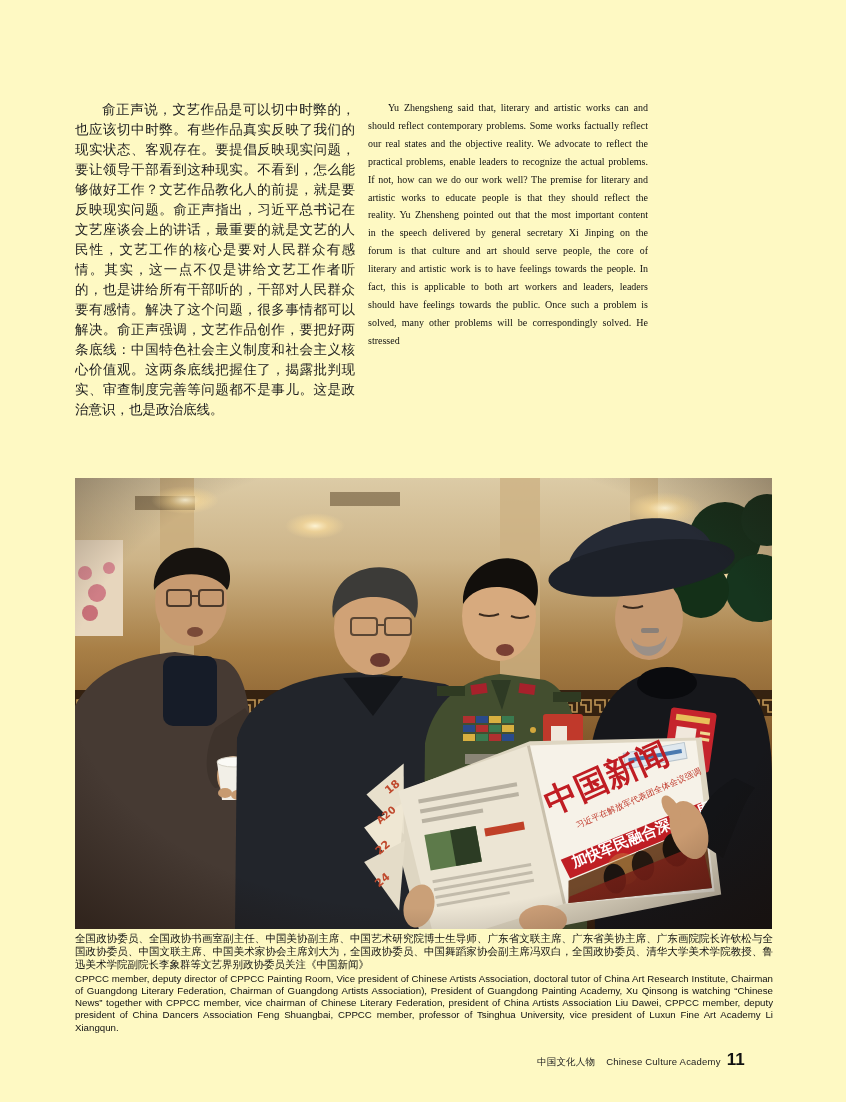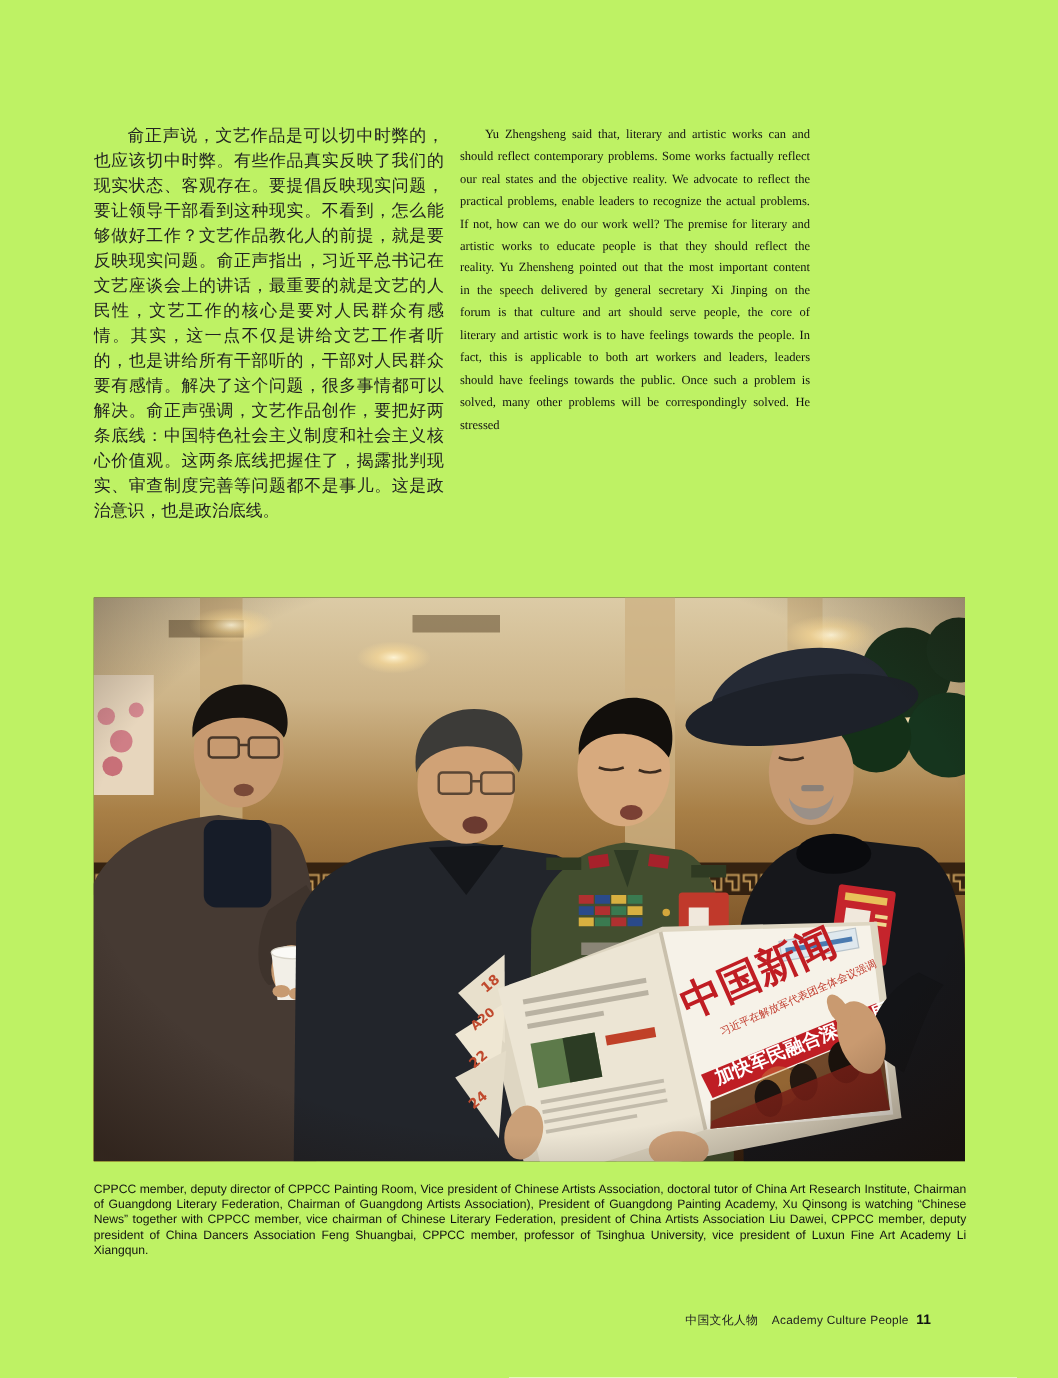--- a/index.html
+++ b/index.html
@@ -1,19 +1,19 @@
 <!DOCTYPE html>
 <html><head>
 <meta charset="utf-8">
 <style>
   html,body{margin:0;padding:0;background:#ffffff;}
   .page{
     position:relative;
     width:846px;height:1102px;
-    background:#bef264;
+    background:#fef9c3;
     overflow:hidden;
     font-family:"Liberation Serif","DejaVu Serif",serif;
     color:#1c1c1c;
   }
   
   .article{
     position:absolute;left:75px;top:99px;width:573px;height:337px;
     column-count:2;column-gap:13px;column-fill:auto;
     overflow:hidden;
     text-align:justify;
@@ -38,29 +38,29 @@
   .photo-wrap svg{display:block;}
   svg text{font-family:"DejaVu Sans","Liberation Sans",sans-serif;}
   
   .captions{position:absolute;left:75px;top:932px;width:698px;}
   .cap-zh{
     font-family:"DejaVu Sans","Liberation Sans",sans-serif;
     font-size:10.5px;line-height:12.9px;color:#111;text-align:justify;
   }
   .cap-en{
     font-family:"Liberation Sans","DejaVu Sans",sans-serif;
-    font-size:9.7px;line-height:12.2px;color:#111;margin-top:14px;text-align:justify;
+    font-size:9.7px;line-height:12.2px;color:#111;margin-top:2px;text-align:justify;
   }
   
   .footer{
     position:absolute;top:1050px;left:0;width:745px;text-align:right;
     font-family:"Liberation Sans","DejaVu Sans",sans-serif;
     font-size:9.5px;color:#222;letter-spacing:.2px;
   }
-  .footer .pageno{font-weight:bold;font-size:11px;margin-left:6px;color:#111;}
+  .footer .pageno{font-weight:bold;font-size:17px;margin-left:6px;color:#111;}
   .footer .mag-zh{font-family:"DejaVu Sans","Liberation Sans",sans-serif;margin-right:11px;}
 </style>
 </head>
 <body>
 
 <div class="page">
 
   <div class="article">
     <p class="para-zh">俞正声说，文艺作品是可以切中时弊的，也应该切中时弊。有些作品真实反映了我们的现实状态、客观存在。要提倡反映现实问题，要让领导干部看到这种现实。不看到，怎么能够做好工作？文艺作品教化人的前提，就是要反映现实问题。俞正声指出，习近平总书记在文艺座谈会上的讲话，最重要的就是文艺的人民性，文艺工作的核心是要对人民群众有感情。其实，这一点不仅是讲给文艺工作者听的，也是讲给所有干部听的，干部对人民群众要有感情。解决了这个问题，很多事情都可以解决。俞正声强调，文艺作品创作，要把好两条底线：中国特色社会主义制度和社会主义核心价值观。这两条底线把握住了，揭露批判现实、审查制度完善等问题都不是事儿。这是政治意识，也是政治底线。</p>
     <p class="para-en">Yu Zhengsheng said that, literary and artistic works can and should reflect contemporary problems. Some works factually reflect our real states and the objective reality. We advocate to reflect the practical problems, enable leaders to recognize the actual problems. If not, how can we do our work well? The premise for literary and artistic works to educate people is that they should reflect the reality. Yu Zhensheng pointed out that the most important content in the speech delivered by general secretary Xi Jinping on the forum is that culture and art should serve people, the core of literary and artistic work is to have feelings towards the people. In fact, this is applicable to both art workers and leaders, leaders should have feelings towards the public. Once such a problem is solved, many other problems will be correspondingly solved. He stressed</p>
@@ -275,20 +275,21 @@
         <path d="M660 300 C640 310 622 330 618 360 L648 380 C660 350 670 320 680 310 Z" fill="#131417"></path>
         <ellipse cx="614" cy="352" rx="18" ry="30" fill="#c99a70" transform="rotate(-18 614 352)"></ellipse>
         <ellipse cx="596" cy="330" rx="7" ry="14" fill="#c99a70" transform="rotate(-32 596 330)"></ellipse>
       </g>
 
       <rect width="697" height="451" fill="url(#vin)"></rect>
     </svg>
   </div>
 
   <div class="captions">
+    <div class="cap-zh">全国政协委员、全国政协书画室副主任、中国美协副主席、中国艺术研究院博士生导师、广东省文联主席、广东省美协主席、广东画院院长许钦松与全国政协委员、中国文联主席、中国美术家协会主席刘大为，全国政协委员、中国舞蹈家协会副主席冯双白，全国政协委员、清华大学美术学院教授、鲁迅美术学院副院长李象群等文艺界别政协委员关注《中国新闻》</div>
     <div class="cap-en">CPPCC member, deputy director of CPPCC Painting Room, Vice president of Chinese Artists Association, doctoral tutor of China Art Research Institute, Chairman of Guangdong Literary Federation, Chairman of Guangdong Artists Association), President of Guangdong Painting Academy, Xu Qinsong is watching “Chinese News” together with CPPCC member, vice chairman of Chinese Literary Federation, president of China Artists Association Liu Dawei, CPPCC member, deputy president of China Dancers Association Feng Shuangbai, CPPCC member, professor of Tsinghua University, vice president of Luxun Fine Art Academy Li Xiangqun.</div>
   </div>
 
   <div class="footer">
-    <span class="mag-zh">中国文化人物</span><span>Academy Culture People</span><span class="pageno">11</span>
+    <span class="mag-zh">中国文化人物</span><span>Chinese Culture Academy</span><span class="pageno">11</span>
   </div>
 
 </div>
 
 </body></html>

